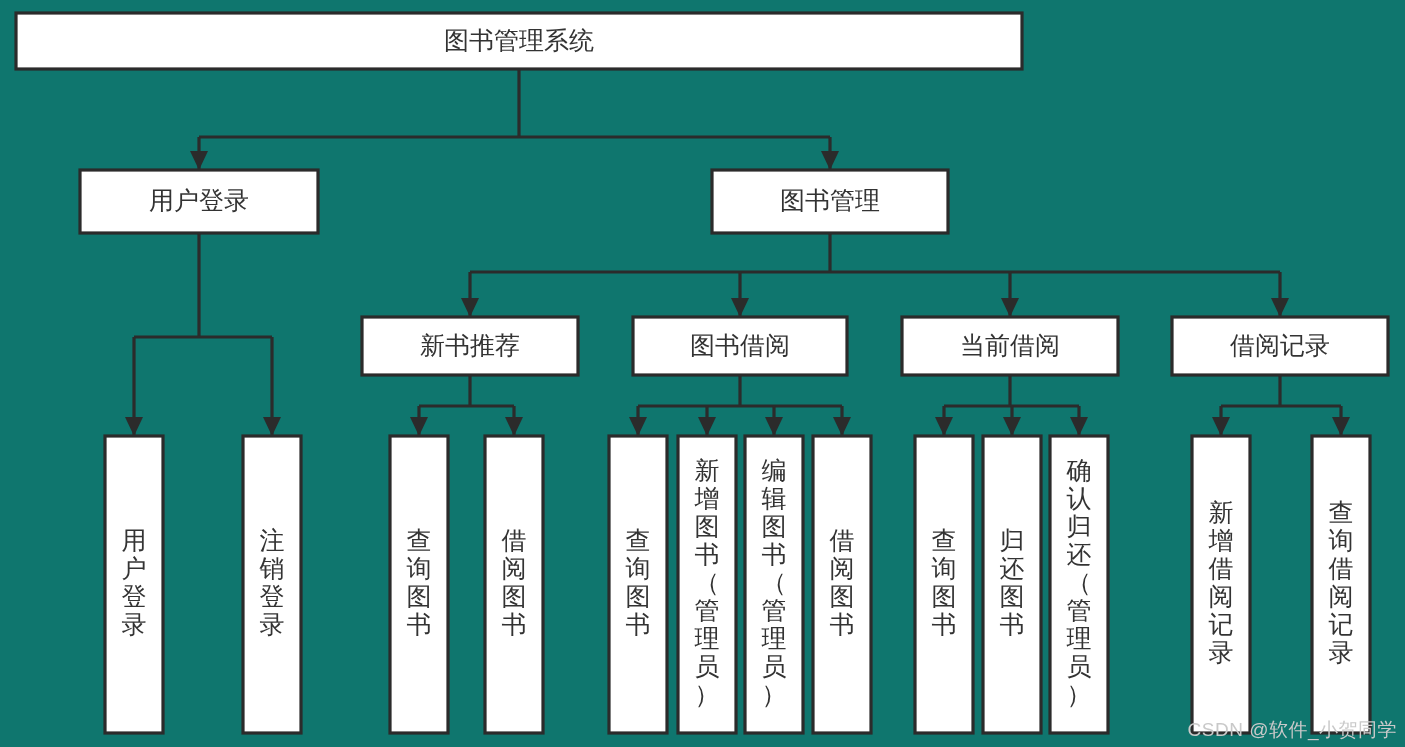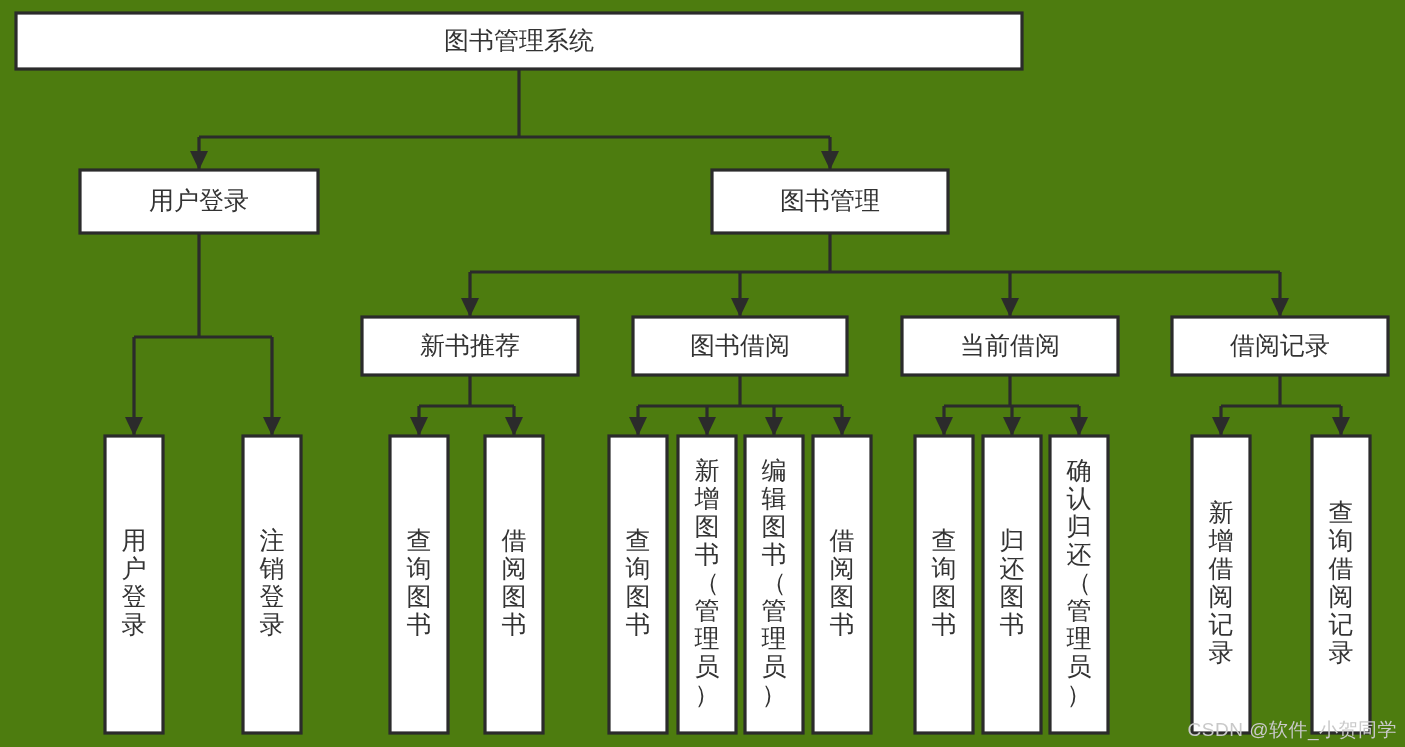--- a/index.html
+++ b/index.html
@@ -7,21 +7,21 @@
     padding: 0;
     background: #ffffff;
   }
   body {
     font-family: "Liberation Sans", "DejaVu Sans", sans-serif;
   }
   #stage {
     position: relative;
     width: 1405px;
     height: 747px;
-    background: #4d7c0f;
+    background: #0f766e;
     overflow: hidden;
   }
   svg#diagram {
     position: absolute;
     left: 0;
     top: 0;
     width: 1405px;
     height: 747px;
     display: block;
   }

